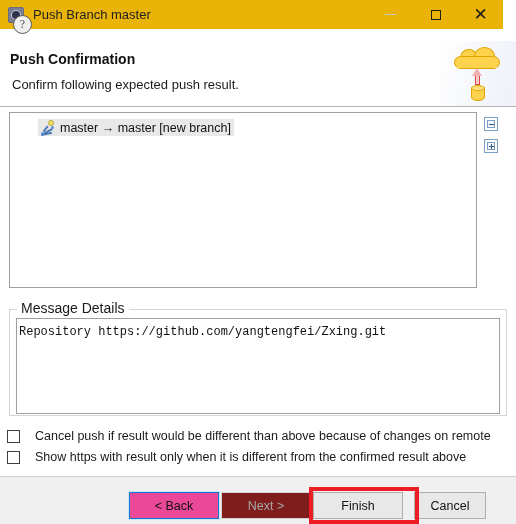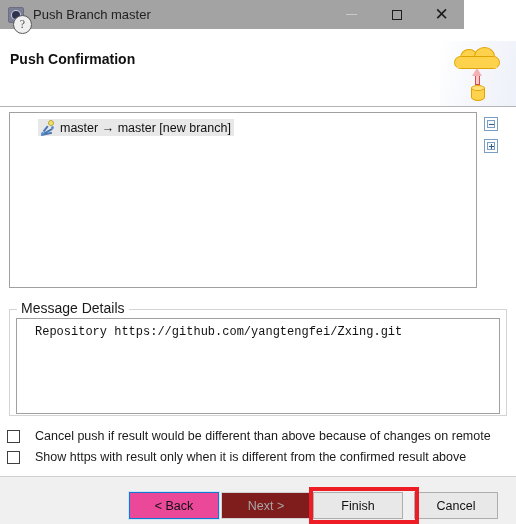--- a/index.html
+++ b/index.html
@@ -14,22 +14,22 @@
     font-size: 12.5px;
     color: #1a1a1a;
     overflow: hidden;
     position: relative;
   }
 
   
   .titlebar {
     position: absolute;
     left: 0; top: 0;
-    width: 464px; height: 29px;
-    background: #a3a3a3;
+    width: 503px; height: 29px;
+    background: #eab308;
     display: flex;
     align-items: center;
   }
   .app-icon {
     width: 16px; height: 16px;
     margin-left: 8px;
     position: relative;
     flex: 0 0 auto;
     background: #7b7f95;
     border-radius: 2px;
@@ -314,21 +314,21 @@
     font-size: 14px;
     color: #1a1a1a;
   }
   .msg-box {
     position: absolute;
     left: 16px; top: 318px;
     width: 484px; height: 96px;
     border: 1px solid #a0a0a0;
     box-sizing: border-box;
     background: #ffffff;
-    padding: 6px 6px 0 18px;
+    padding: 6px 6px 0 2px;
     overflow: hidden;
   }
   .msg-text {
     font-family: "Liberation Mono", "DejaVu Sans Mono", monospace;
     font-size: 12px;
     color: #111111;
     white-space: pre-wrap;
     line-height: 1.3;
   }
 
@@ -404,21 +404,21 @@
     background: #7f1d1d;
     border: 1px solid #d2d2d2;
     color: #a6a6a6;
   }
   .btn.finish {
     left: 313px; width: 90px;
     background: #e8e8e8;
     border: 1px solid #adadad;
   }
   .btn.cancel {
-    left: 414px; width: 84px;
+    left: 414px; width: 72px;
     background: #e8e8e8;
     border: 1px solid #adadad;
   }
   .finish-highlight {
     position: absolute;
     left: 309px; top: 487px;
     width: 110px; height: 37px;
     border: 4px solid #ee1c25;
     box-sizing: border-box;
     pointer-events: none;
@@ -438,20 +438,21 @@
         <span class="glyph-max"></span>
       </div>
     <div class="win-btn">
         <span class="glyph-close">✕</span>
       </div>
   </div>
 </div>
 
 <div class="header">
   <div class="header-title">Push Confirmation</div>
+  <div class="header-sub">Confirm following expected push result.</div>
   <div class="header-art">
     <div class="cloud">
       <div class="c-b1"></div>
       <div class="c-b2"></div>
       <div class="c-body"></div>
       <div class="c-cover"></div>
     </div>
     <div class="arrow-up">
       <div class="a-stem"></div>
       <div class="a-head"></div>

